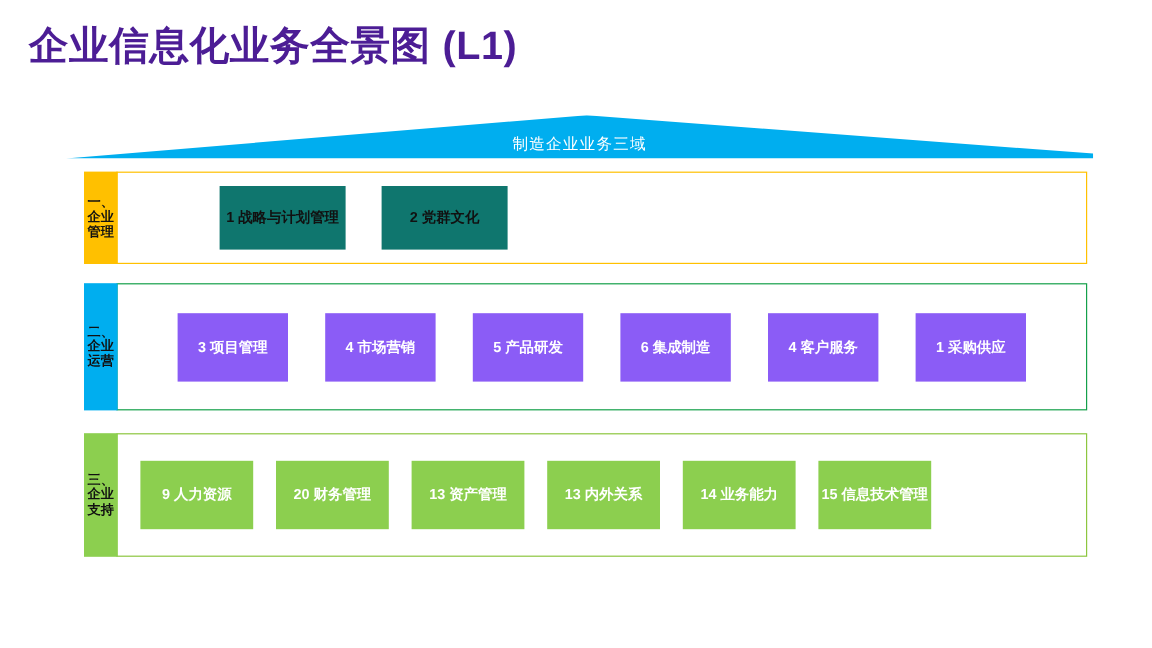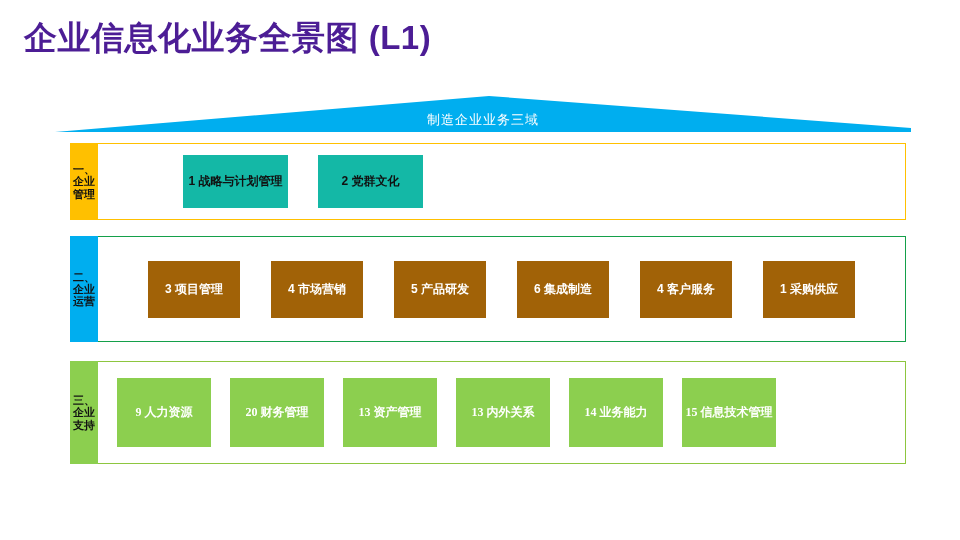--- a/index.html
+++ b/index.html
@@ -110,47 +110,46 @@
   }
 
   
   #row-1 { top: 143px; height: 77px; }
   #row-1 .row-frame { border: 1px solid #ffc000; }
   #row-1 .row-tab { top: 0; height: 77px; background: #ffc000; }
   #row-1 .row-items { padding-left: 86px; gap: 30px; }
   #row-1 .cell {
     width: 105px;
     height: 53px;
-    background: #14b8a6;
+    background: #0f766e;
     color: #111111;
   }
 
   
   #row-2 { top: 236px; height: 106px; }
   #row-2 .row-frame { border: 1px solid #14a04a; }
   #row-2 .row-tab { top: 0; height: 106px; background: #00aeef; }
   #row-2 .row-items { padding-left: 51px; gap: 31px; }
   #row-2 .cell {
     width: 92px;
     height: 57px;
-    background: #a16207;
+    background: #8b5cf6;
     color: #ffffff;
   }
 
   
   #row-3 { top: 361px; height: 103px; }
   #row-3 .row-frame { border: 1px solid #8dc63f; }
   #row-3 .row-tab { top: 0; height: 103px; background: #8ccf4f; }
   #row-3 .row-items { padding-left: 20px; gap: 19px; }
   #row-3 .cell {
     width: 94px;
-    height: 69px;
+    height: 57px;
     background: #8ccf4f;
     color: #ffffff;
-    font-family: Liberation Serif, serif;
   }
 </style>
 </head>
 <body>
 
 <div id="page-title">企业信息化业务全景图 (L1)</div>
 
 <div id="roof">
   <svg viewBox="0 0 856 36" preserveAspectRatio="none">
     <polygon points="0,36 434,0 856,32 856,36" fill="#00AEEF"></polygon>

